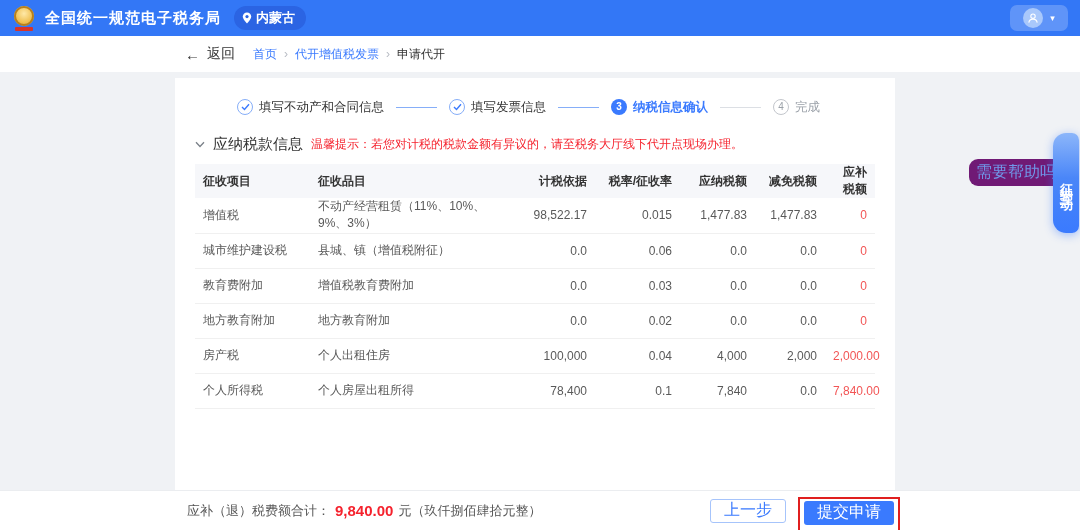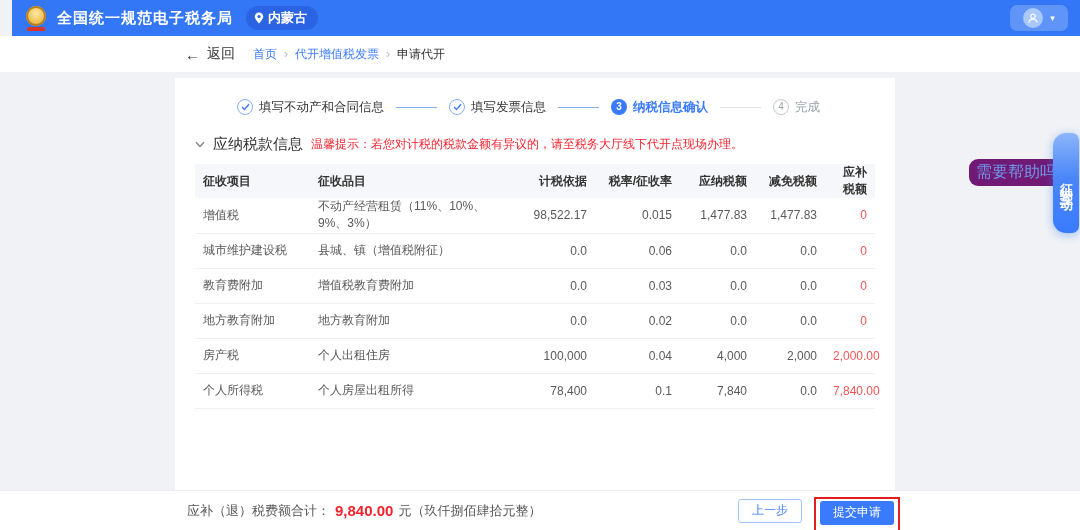--- a/index.html
+++ b/index.html
@@ -1,21 +1,21 @@
 <!DOCTYPE html>
 <html><head>
 <meta charset="utf-8">
 <style>
   * { margin:0; padding:0; box-sizing:border-box; }
   html,body { background:#e9ebee; }
   body { font-family:"Liberation Sans","DejaVu Sans",sans-serif; }
   .screen { position:relative; width:1080px; height:530px; background:#f0f2f5; overflow:hidden; }
 
   
-  .topbar { position:absolute; top:0; left:12px; right:0; height:36px; background:#3377f6;
+  .topbar { position:absolute; top:0; left:0; right:0; height:36px; background:#3377f6;
             display:flex; align-items:center; justify-content:space-between; padding:0 12px; z-index:5; }
   .brand { display:flex; align-items:center; gap:9px; }
   .logo { width:24px; height:30px; display:flex; flex-direction:column; align-items:center; justify-content:center; gap:1px; }
   .emblem { width:20px; height:20px; border-radius:50%;
             background:radial-gradient(circle at 50% 38%, #ffe9a8 0%, #efc052 55%, #c8922d 100%);
             box-shadow:inset 0 0 0 2px #b67f1e; }
   .logo-mark { width:18px; height:4px; background:#d7342a; border-radius:1px; }
   .app-title { color:#fff; font-size:15px; font-weight:bold; letter-spacing:1px; }
   .location-pill { display:flex; align-items:center; gap:4px; background:#2b64e3; border-radius:12px;
                    padding:3px 11px 3px 8px; margin-left:4px; cursor:pointer; }
@@ -75,21 +75,21 @@
                    color:#fff; font-size:13px; font-weight:bold;
                    writing-mode:vertical-rl; text-orientation:upright; letter-spacing:5px;
                    display:flex; align-items:center; justify-content:center; cursor:pointer; z-index:6; }
 
   
   .footbar { position:absolute; left:0; right:0; bottom:0; height:40px; background:#fff; border-top:1px solid #ebedf0;
              display:flex; align-items:center; justify-content:space-between; padding:0 180px 0 187px; z-index:5; }
   .total { font-size:13px; color:#555; display:flex; align-items:center; }
   .total .amount { color:#f5222d; font-size:15px; font-weight:bold; margin:3px 5px; }
   .actions { display:flex; align-items:center; gap:12px; }
-  .btn { height:24px; padding:0 13px; font-size:12px; border-radius:3px; cursor:pointer;
+  .btn { height:24px; padding:0 13px; font-size:16px; border-radius:3px; cursor:pointer;
          font-family:"Liberation Sans","DejaVu Sans",sans-serif; }
   .btn-prev { background:#fff; border:1px solid #a6c4fb; color:#3a7afe; }
   .annotation { border:2px solid #e01f1f; padding:2px 4px 7px 4px; margin-bottom:-9px; }
   .btn-submit { background:#3a7afe; border:none; color:#fff; }
 </style>
 </head>
 <body>
 
 <div class="screen">
 

